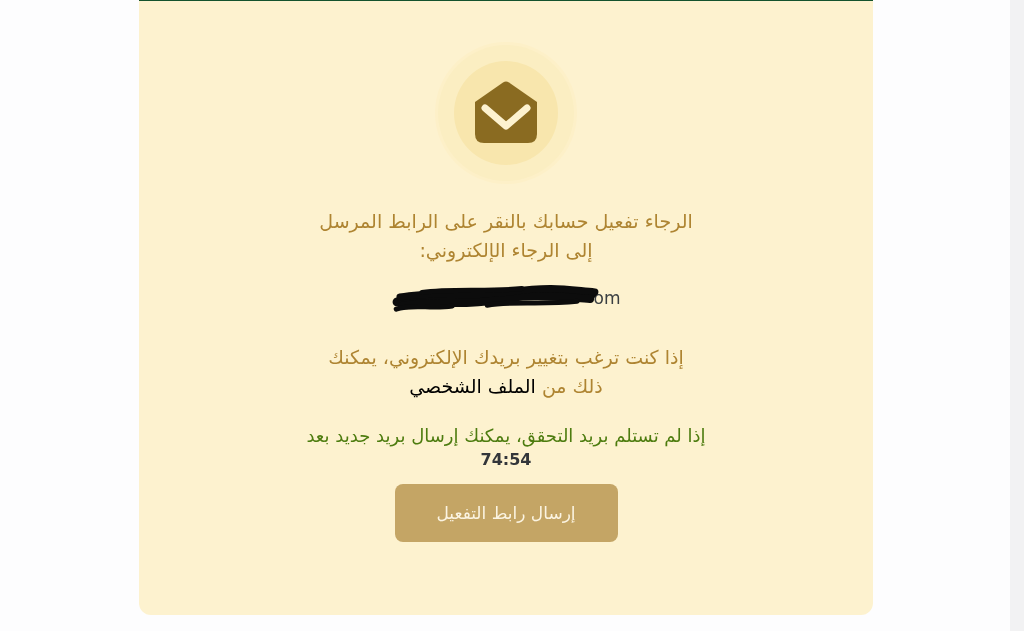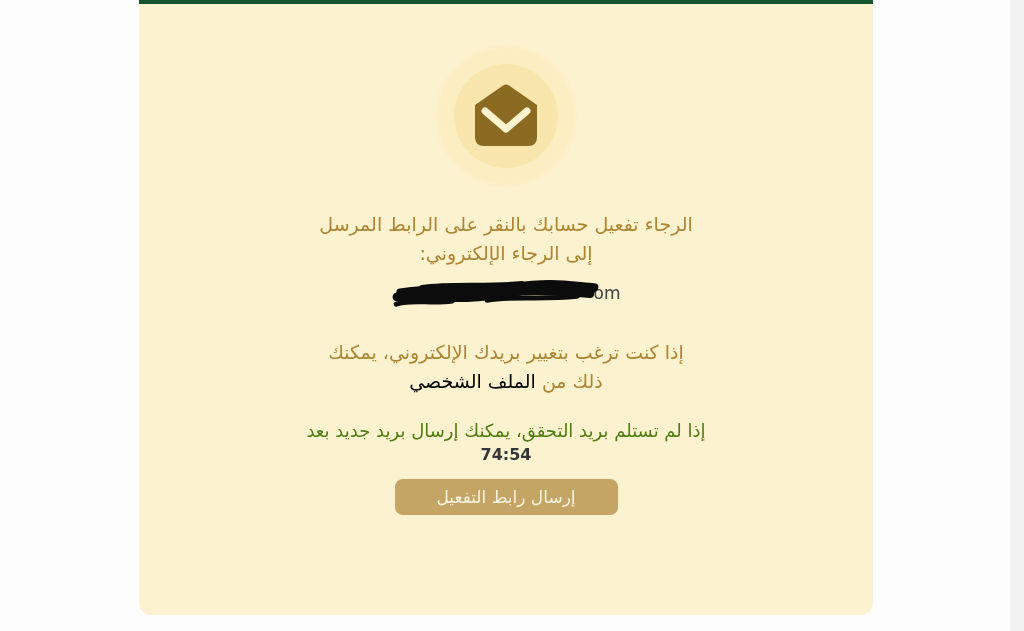--- a/index.html
+++ b/index.html
@@ -9,21 +9,21 @@
     font-family:"DejaVu Sans","Liberation Sans",sans-serif;
     position:relative;
   }
   .scrollbar-track {
     position:absolute; top:0; right:0; width:14px; height:631px;
     background:#f2f2f3;
   }
   .panel {
     position:absolute; left:139px; top:0; width:734px; height:615px;
     background:#fdf2cf;
-    border-top:4px solid #14532d;
+    border-top:1px solid #14532d;
     border-radius:0 0 12px 12px;
     display:flex; flex-direction:column; align-items:center;
     direction:rtl;
     text-align:center;
   }
   .icon-badge {
     margin-top:44px;
     width:136px; height:136px; border-radius:50%;
     background:#fbeec2;
     display:flex; align-items:center; justify-content:center;
@@ -35,21 +35,21 @@
     display:flex; align-items:center; justify-content:center;
   }
   .envelope-svg { display:block; }
   .heading {
     margin-top:26px;
     color:#ae8431;
     font-size:19px; line-height:29px;
     letter-spacing:0.1px;
   }
   .email-row {
-    margin-top:9px;
+    margin-top:17px;
     direction:ltr;
     display:flex; align-items:center; justify-content:center;
     height:30px;
   }
   .scribble { display:block; transform:rotate(-1.2deg); }
   .email-tail {
     color:#3a3f42; font-size:17px; margin-left:-6px; margin-top:2px;
   }
   .change-note {
     margin-top:31px;
@@ -62,21 +62,21 @@
     color:#4d7c0f;
     font-size:18px; line-height:28px;
   }
   .countdown {
     margin-top:0;
     color:#33363a; font-size:16px; font-weight:bold;
     direction:ltr;
   }
   .resend-btn {
     margin-top:15px;
-    width:223px; height:36px;
+    width:223px; height:58px;
     background:#c4a565;
     border:none; border-radius:8px;
     color:#fbf4e2; font-size:17px;
     font-family:"DejaVu Sans","Liberation Sans",sans-serif;
     cursor:pointer;
   }
 </style>
 </head>
 <body>
 

